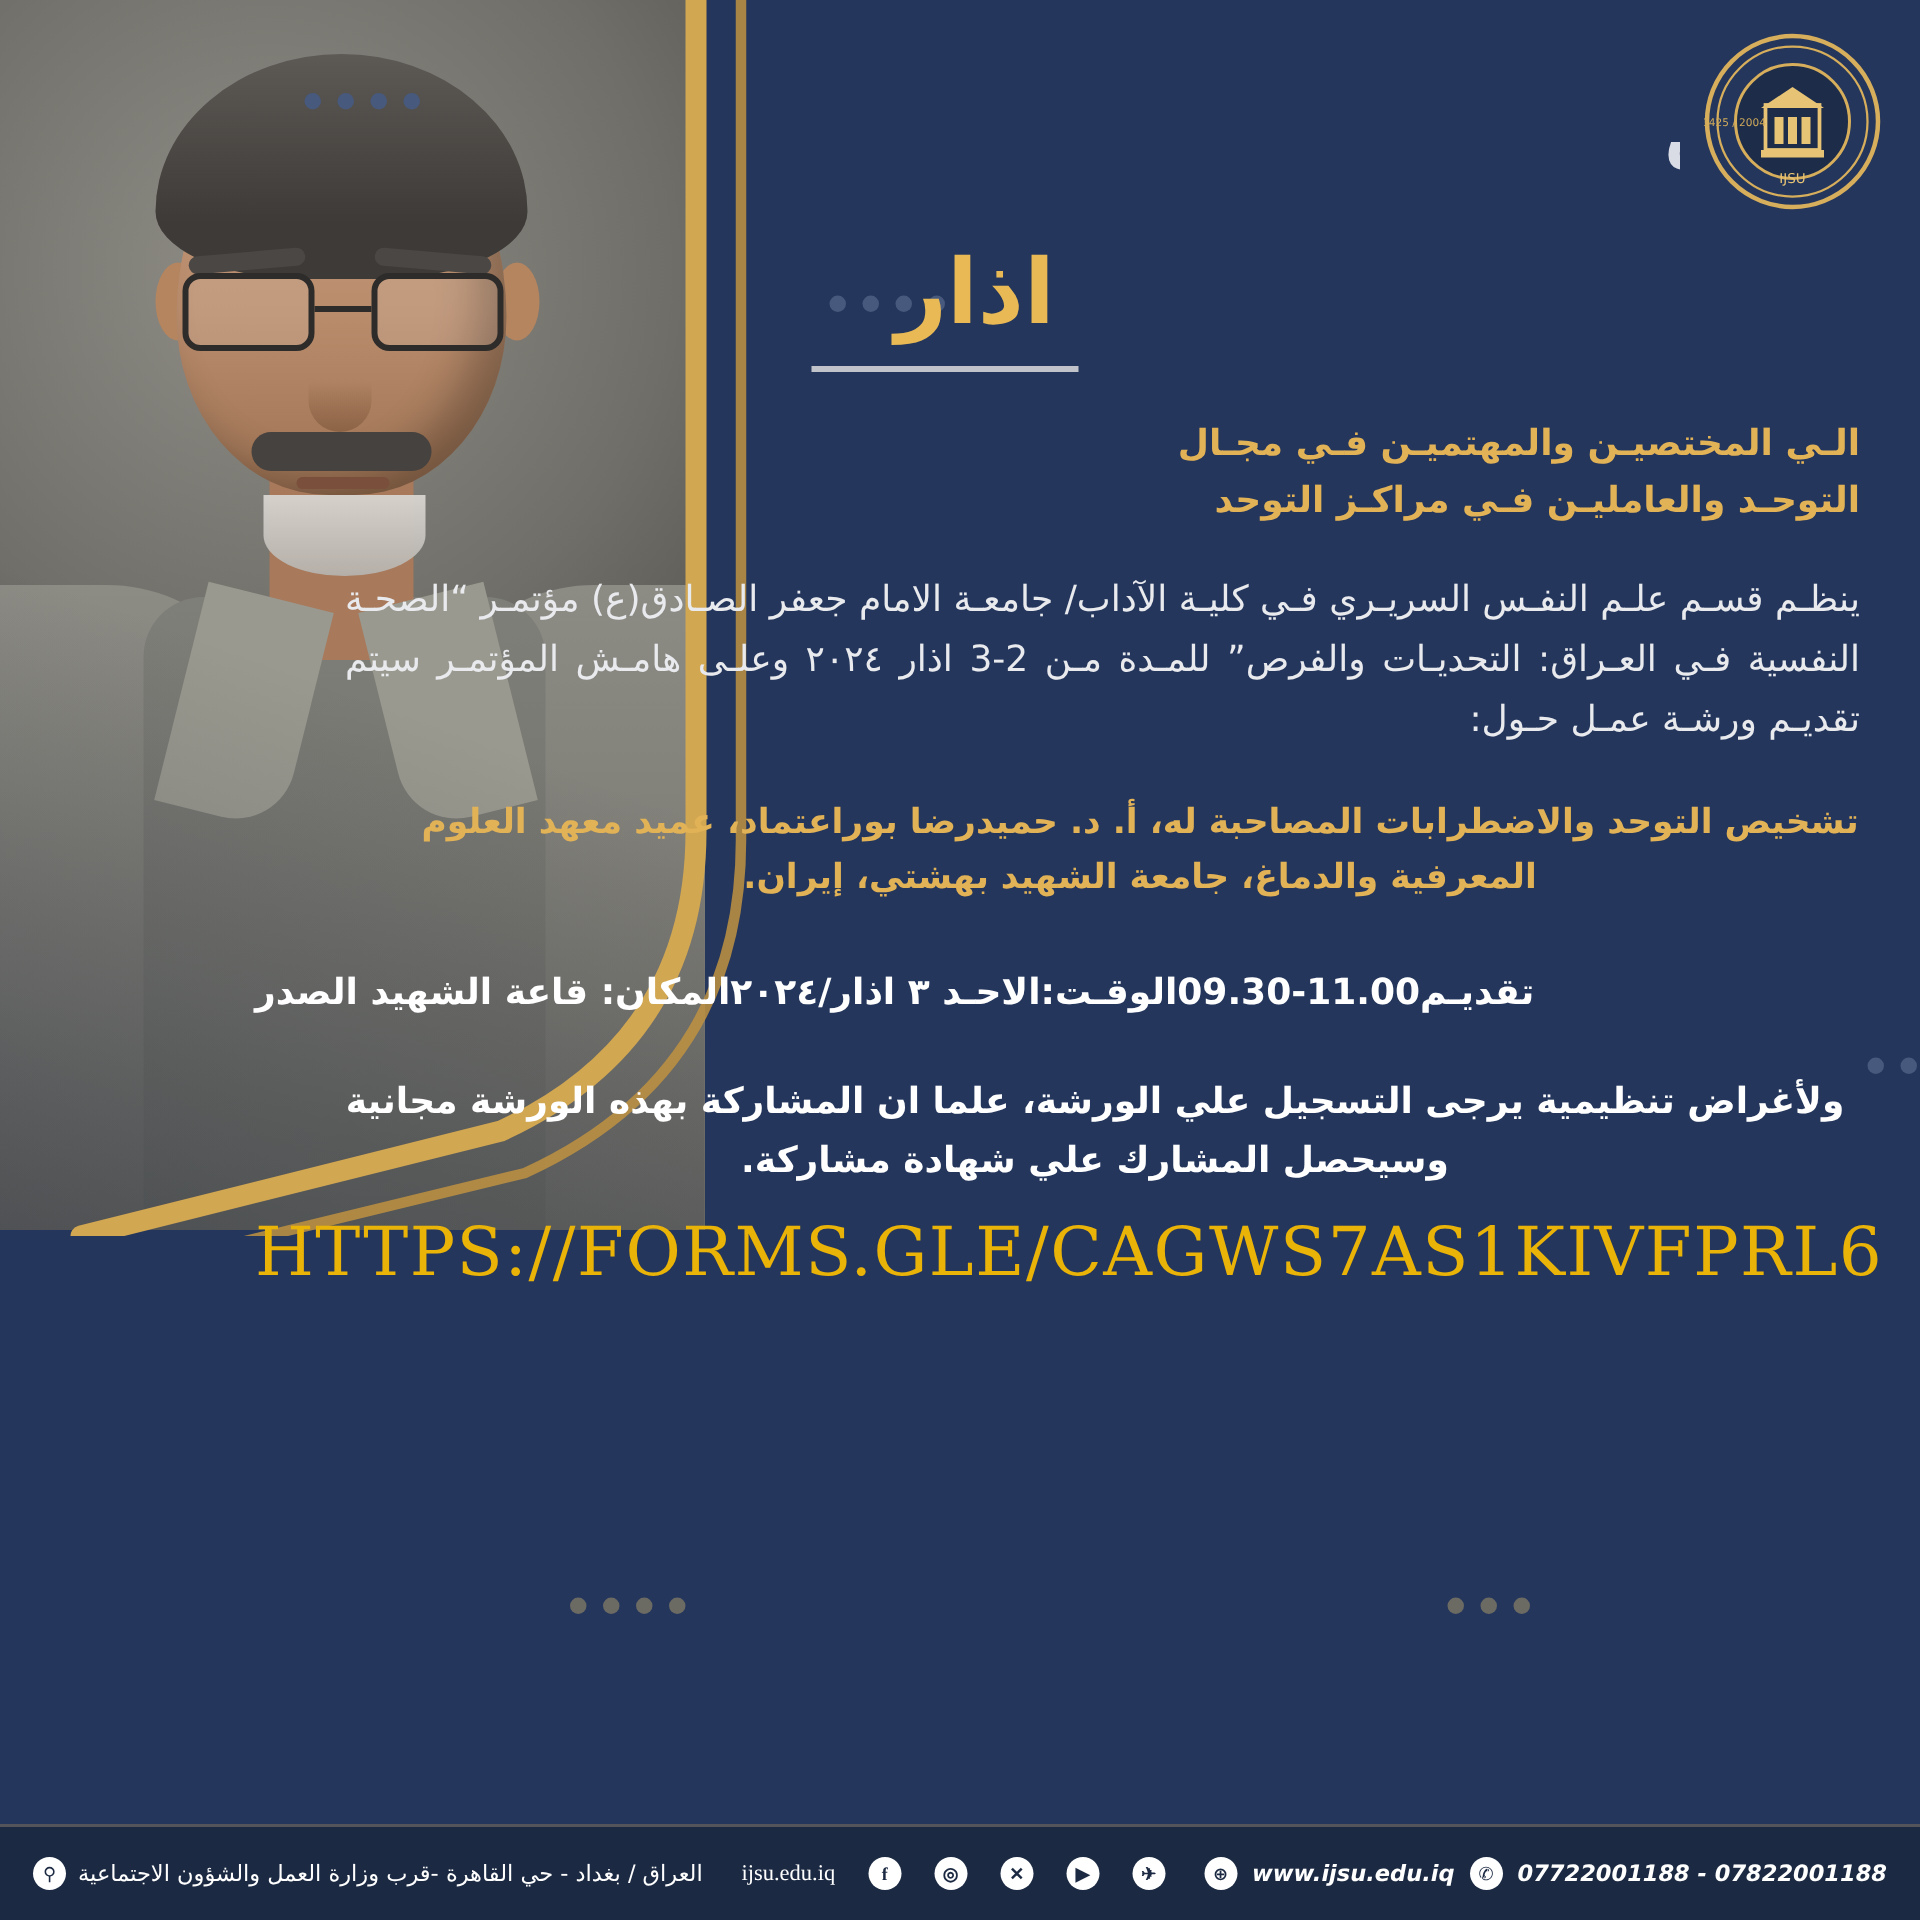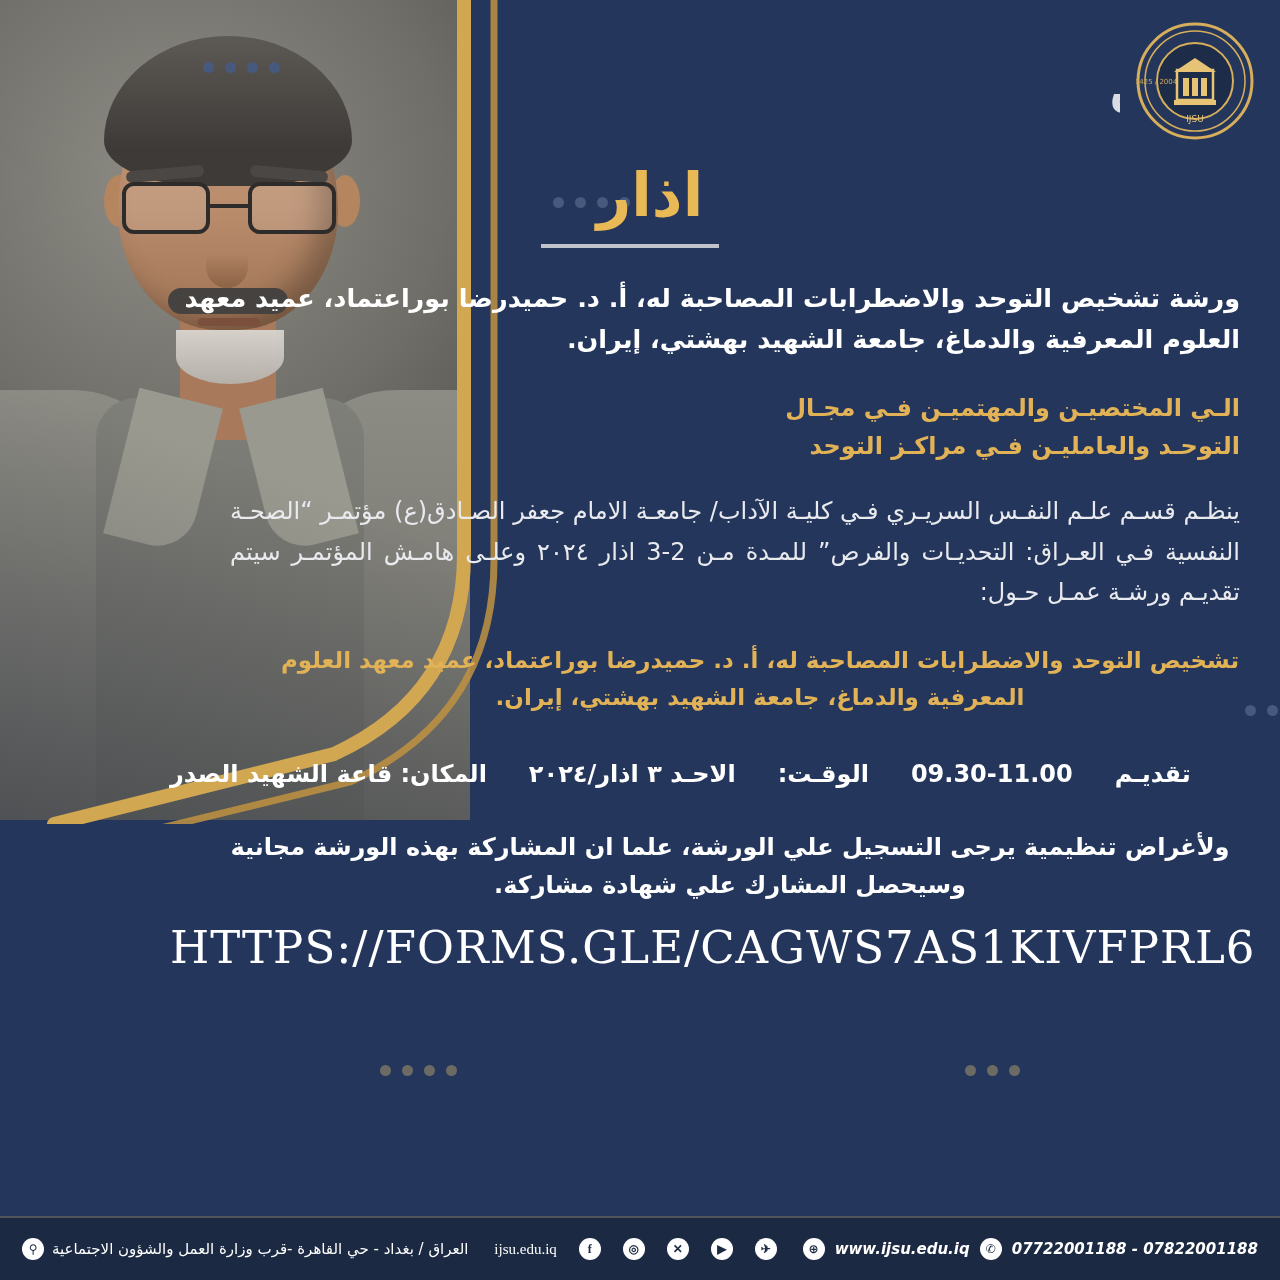--- a/index.html
+++ b/index.html
@@ -206,21 +206,20 @@
     font-weight: bold;
     line-height: 1.6;
     margin-top: 30px;
     padding-left: 150px;
     text-align: center;
   }
   .info-row {
     display: flex;
     flex-direction: row-reverse;
     justify-content: flex-start;
-    gap: 42px;
     align-items: baseline;
     color: #ffffff;
     font-size: 24px;
     font-weight: bold;
     margin-top: 44px;
     padding-left: 40px;
   }
   .info-row .time-val { direction: ltr; unicode-bidi: embed; }
   .note {
     color: #ffffff;
@@ -234,21 +233,21 @@
   .reg-label {
     color: #e2b257;
     font-size: 30px;
     font-weight: bold;
     text-align: center;
     margin-top: 54px;
     padding-left: 60px;
   }
   .reg-link {
     direction: ltr;
-    color: #ffffff;
+    color: #eab308;
     font-family: "DejaVu Serif", "Liberation Serif", serif;
     font-size: 45px;
     letter-spacing: 1px;
     text-align: center;
     margin-top: 16px;
     padding-left: 40px;
   }
 
   
   .dots { position: absolute; display: flex; gap: 11px; }
@@ -377,21 +376,20 @@
       <span></span>
       <span></span>
       <span></span>
   </div>
 
   <div class="content">
 
     <div class="title">اذار</div>
     <div class="title-rule"></div>
 
-    <div class="para">ورشة تشخيص التوحد والاضطرابات المصاحبة له، أ. د. حميدرضا بوراعتماد، عميد معهد العلوم المعرفية والدماغ، جامعة الشهيد بهشتي، إيران.</div>
 
     <div class="gold-para">
       <div>الـي المختصيـن والمهتميـن فـي مجـال</div>
       <div>التوحـد والعامليـن فـي مراكـز التوحد</div>
     </div>
 
     <div class="body-para">ينظـم قسـم علـم النفـس السريـري فـي كليـة الآداب/ جامعـة الامام جعفر الصـادق(ع) مؤتمـر “الصحـة النفسية فـي العـراق: التحديـات والفرص” للمـدة مـن 2-3 اذار ٢٠٢٤ وعلـى هامـش المؤتمـر سيتم تقديـم ورشـة عمـل حـول:</div>
 
     <div class="gold-para2">تشخيص التوحد والاضطرابات المصاحبة له، أ. د. حميدرضا بوراعتماد، عميد معهد العلوم المعرفية والدماغ، جامعة الشهيد بهشتي، إيران.</div>
 

